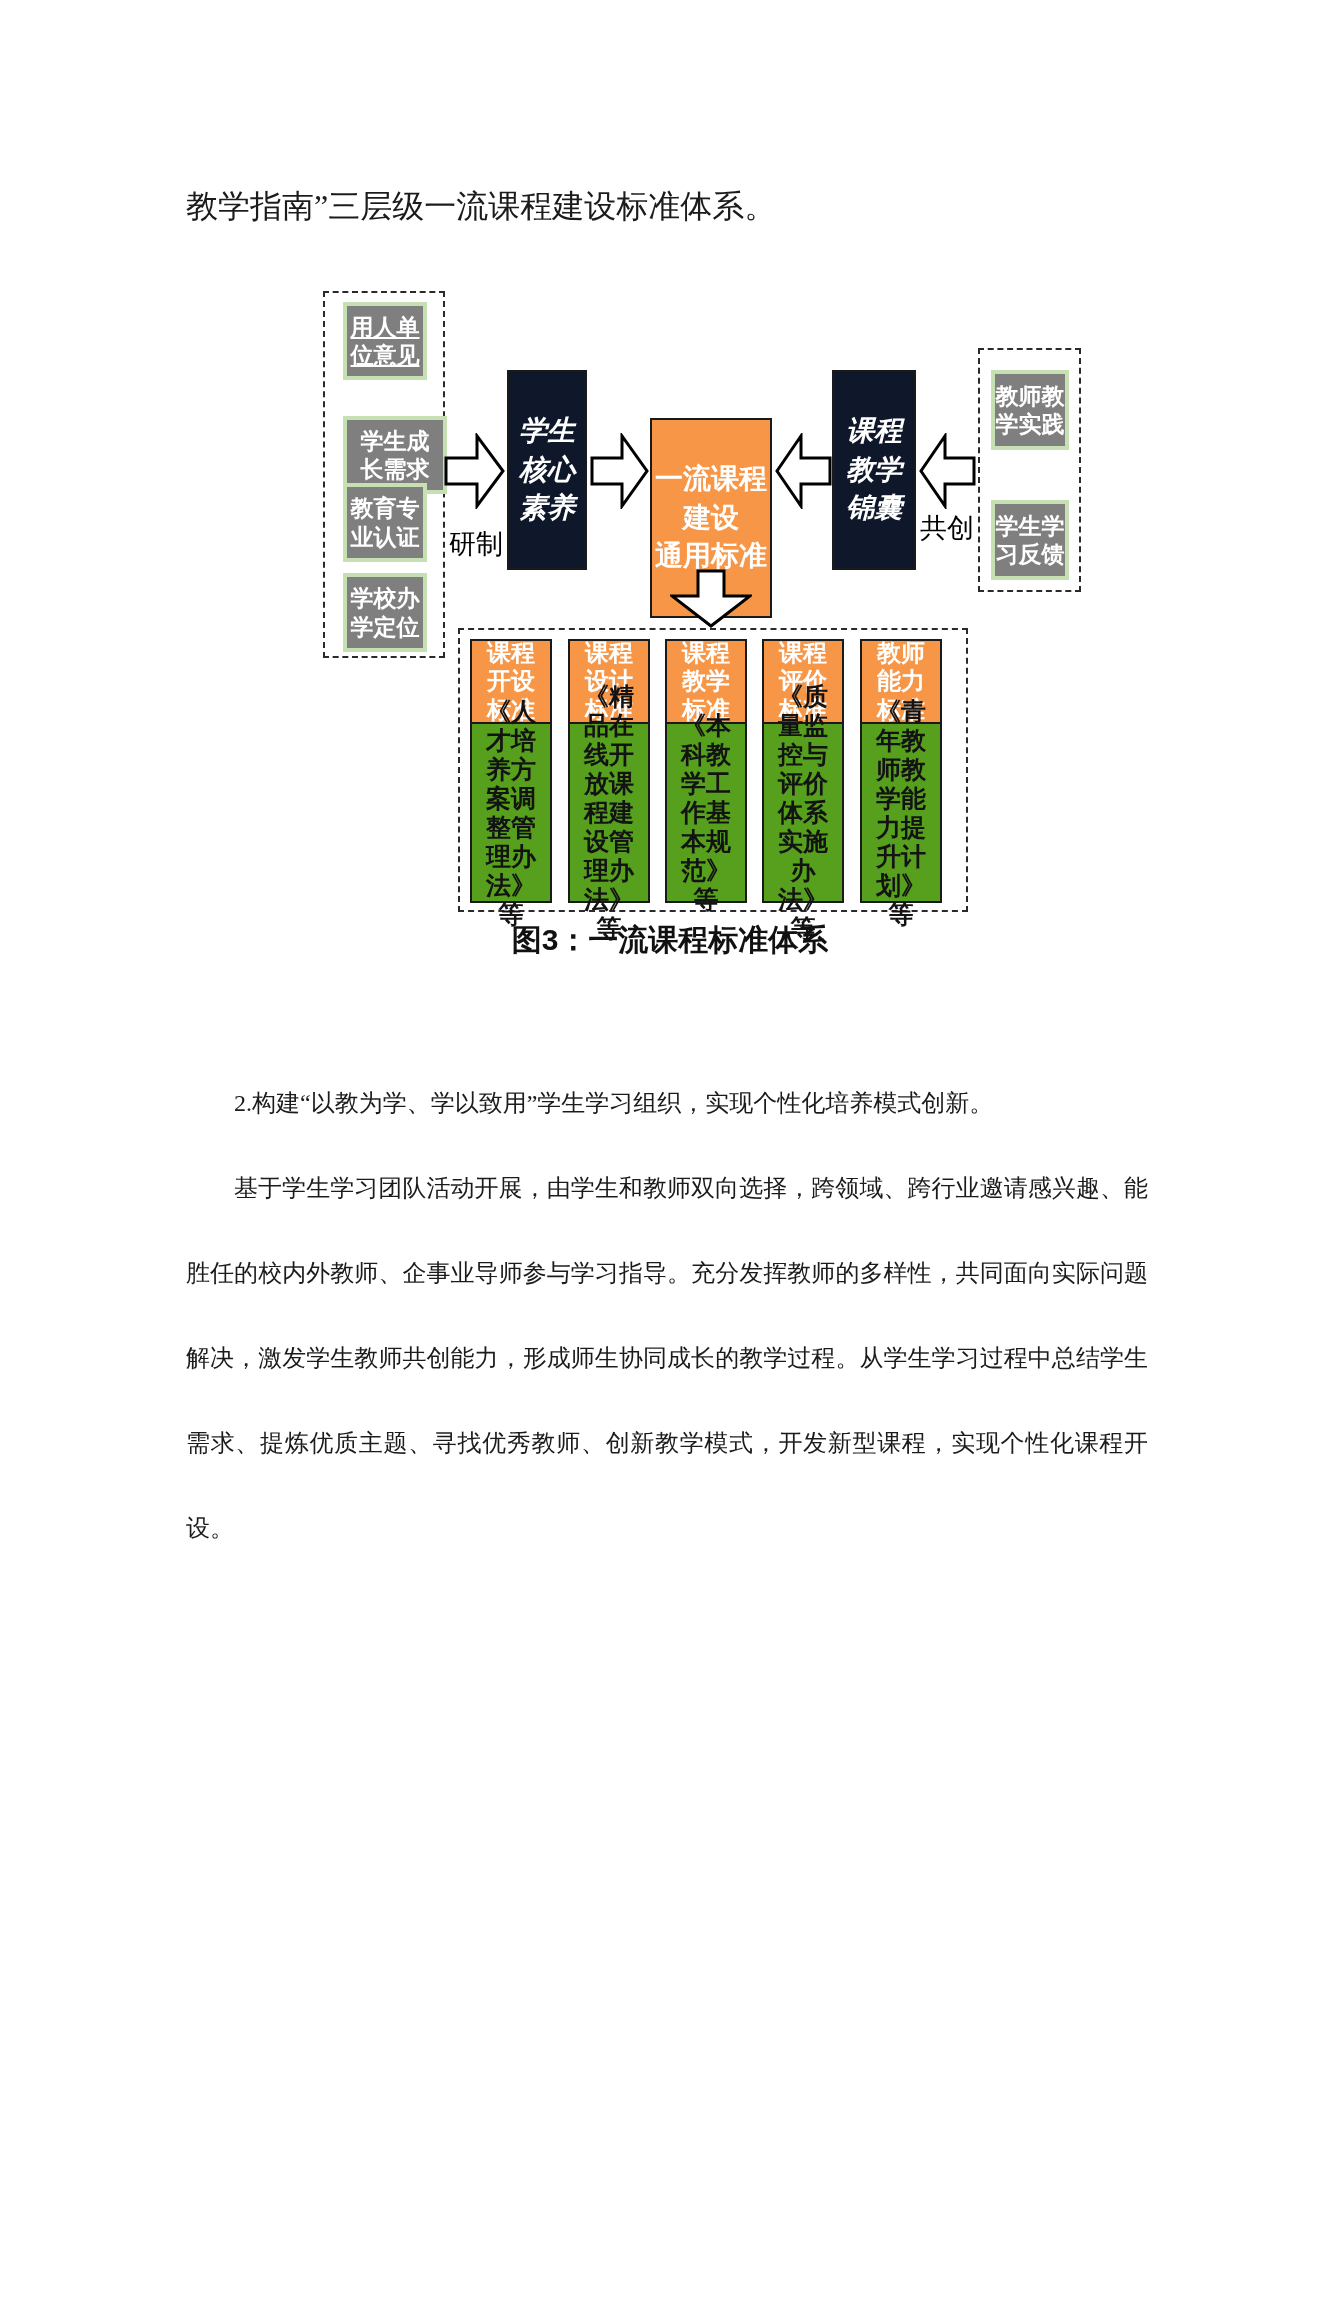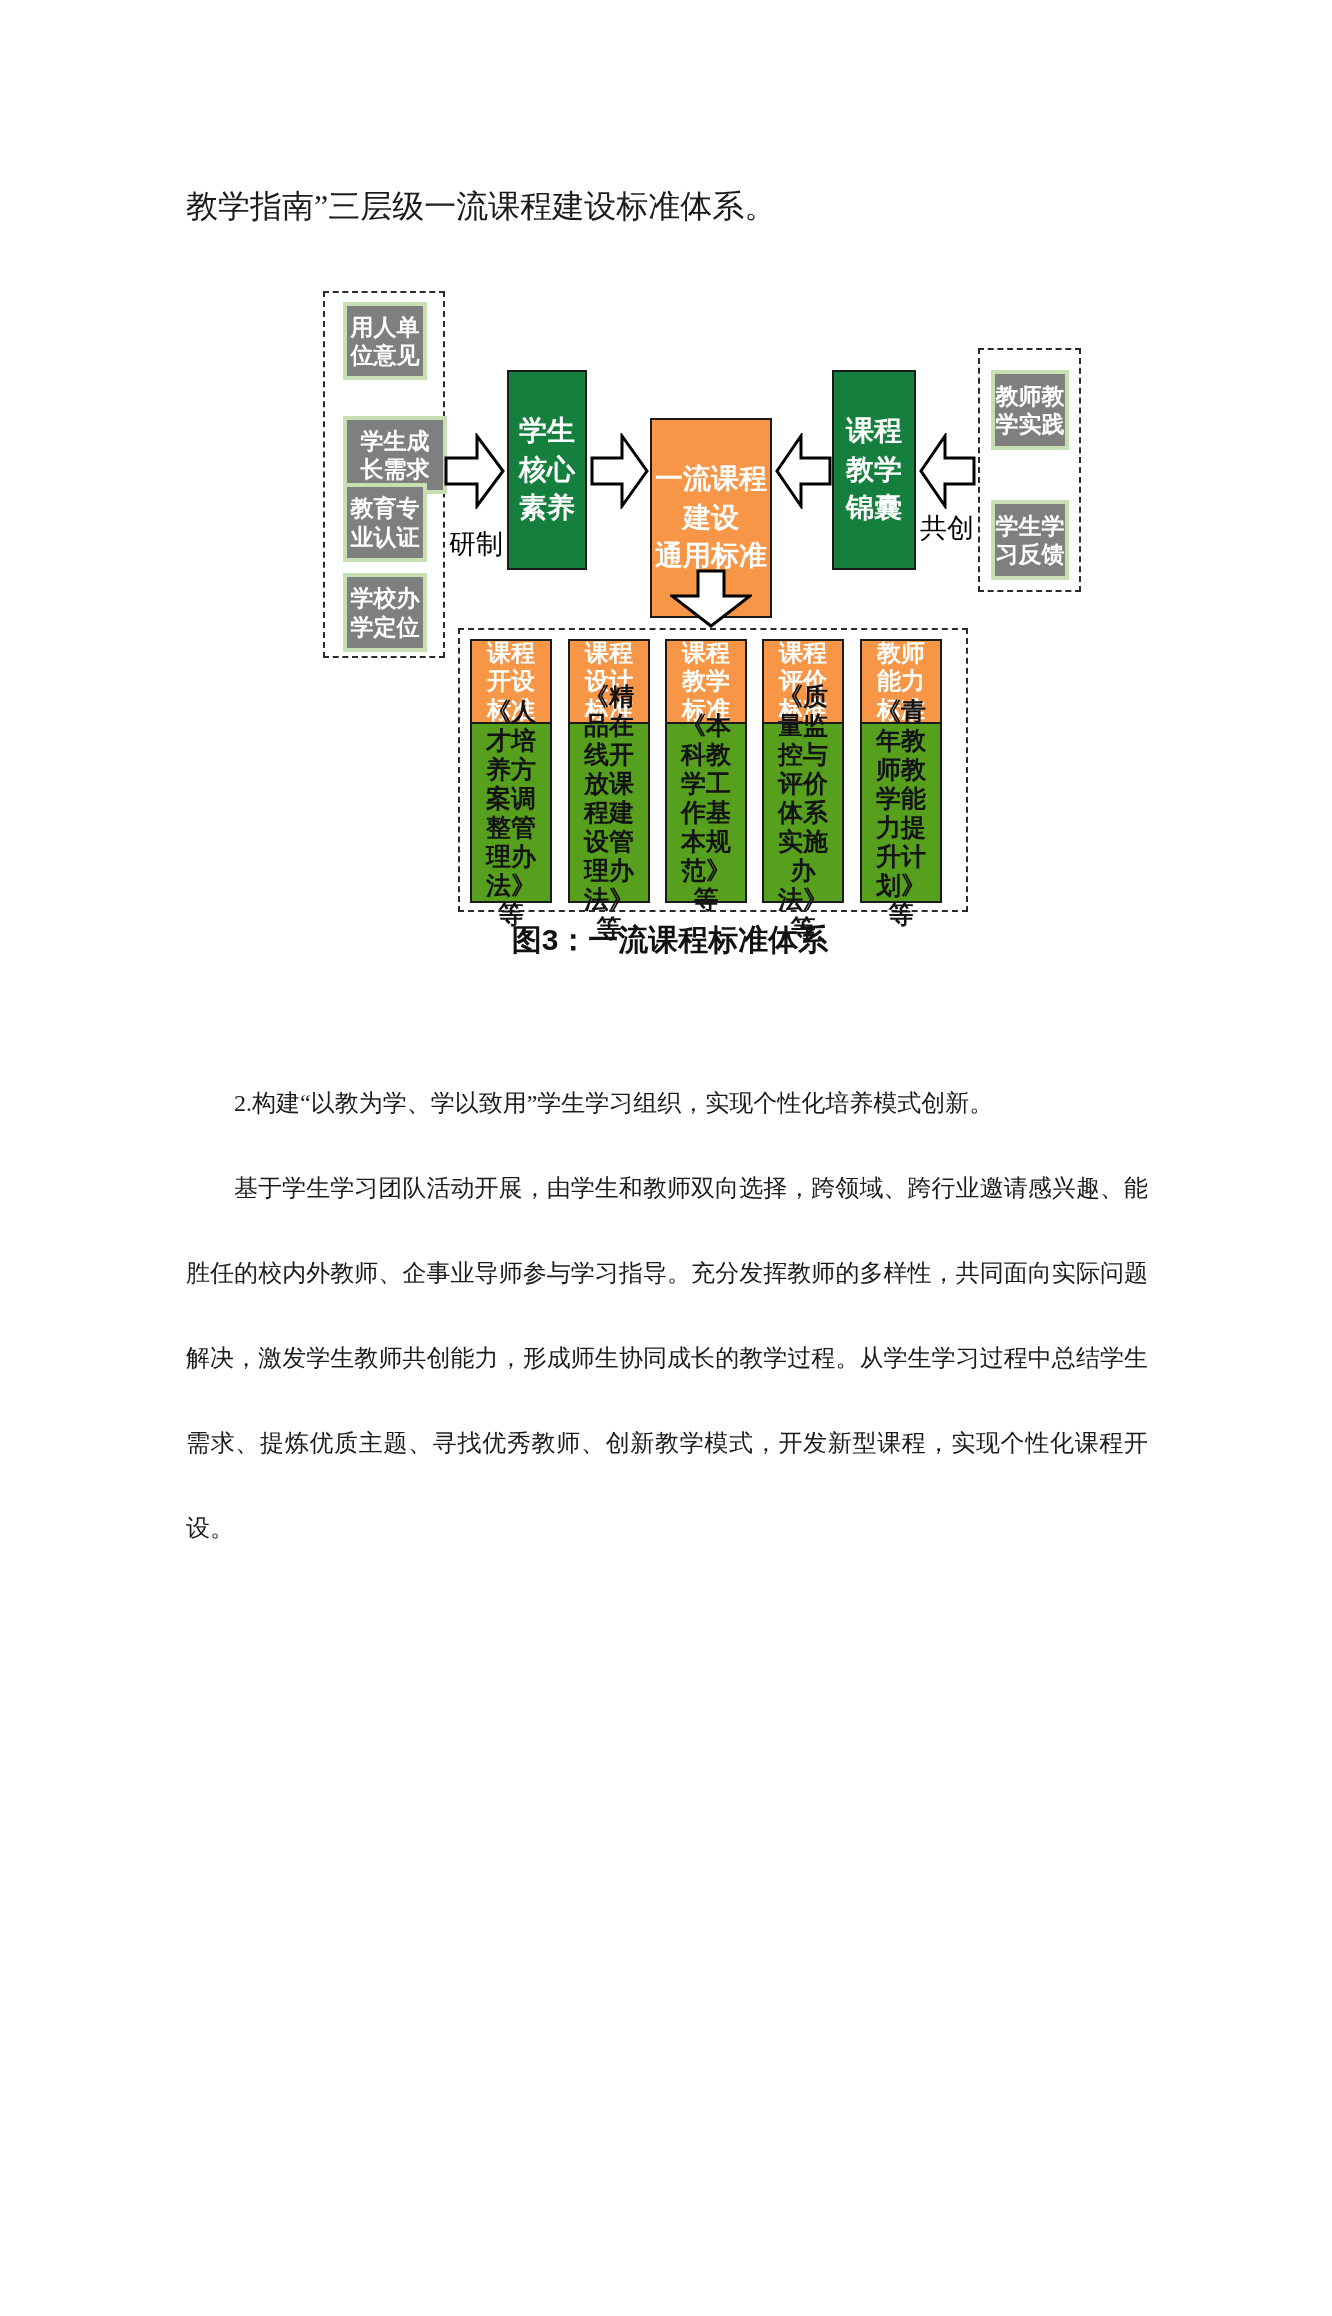--- a/index.html
+++ b/index.html
@@ -40,21 +40,21 @@
     display:flex;align-items:center;justify-content:center;
     text-align:center;white-space:pre-line;
   }
   .bigbox{
     position:absolute;box-sizing:border-box;
     border:2px solid #1a1a1a;
     color:#ffffff;font-weight:bold;font-size:28px;line-height:1.38;
     display:flex;align-items:center;justify-content:center;
     text-align:center;white-space:pre-line;
   }
-  .green{background:#15803d;}
+  .green{background:#0f172a;font-style:italic;}
   .orange{background:#f79646;}
   .colhead{
     position:absolute;box-sizing:border-box;
     background:#f79646;border:2px solid #1a1a1a;
     color:#ffffff;font-weight:bold;font-size:24px;line-height:1.18;
     display:flex;align-items:center;justify-content:center;
     text-align:center;white-space:pre-line;
     width:82px;top:639px;height:85px;
   }
   .colbody{
@@ -81,21 +81,21 @@
 </head>
 <body>
 
 <div class="page">
 
   <p class="intro">教学指南”三层级一流课程建设标准体系。</p>
 
   <div>
 
     <div class="dashed" style="left:323px;top:291px;width:122px;height:367px;"></div>
-    <div class="graybox" style="left:343px;top:302px;width:84px;height:78px;">用人单
+    <div class="graybox" style="left:343px;top:302px;width:84px;height:78px;text-decoration:underline;">用人单
 位意见</div>
     <div class="graybox" style="left:343px;top:416px;width:104px;height:78px;">学生成
 长需求</div>
     <div class="graybox" style="left:343px;top:483px;width:84px;height:79px;">教育专
 业认证</div>
     <div class="graybox" style="left:343px;top:573px;width:84px;height:79px;">学校办
 学定位</div>
 
     <svg class="arrow" style="left:444px;top:433px;" width="62" height="76" viewBox="0 0 62 76">
       <polygon points="2,25 33,25 33,3 59,38 33,73 33,51 2,51" fill="#ffffff" stroke="#000000" stroke-width="3"></polygon>

